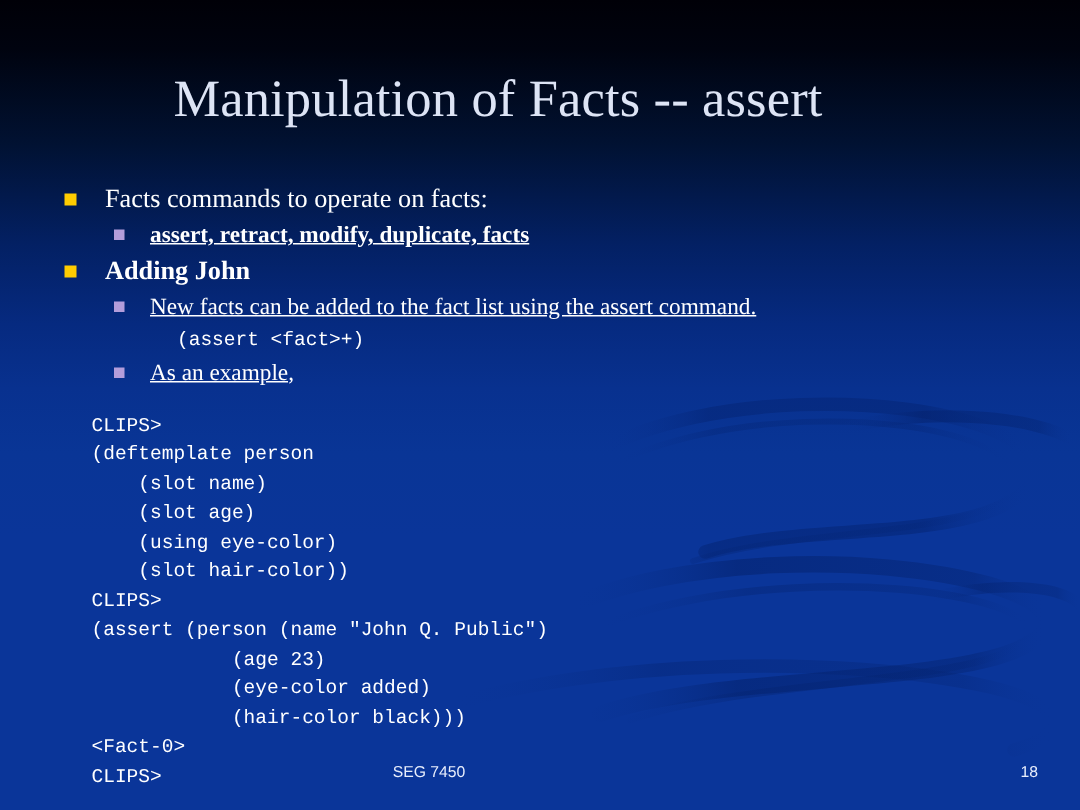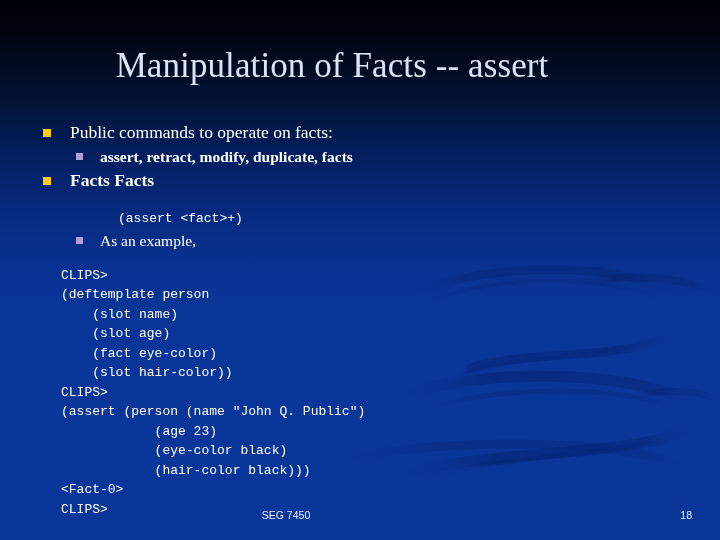--- a/index.html
+++ b/index.html
@@ -79,41 +79,42 @@
     background: #ffcc00;
   }
 
   .lvl2 {
     position: relative;
     padding-left: 100px;
     color: #ffffff;
     font-size: 15.5px;
     line-height: 23px;
     min-height: 23px;
+    text-decoration: underline;
   }
   .lvl2.bold .l2text { font-weight: bold; }
   .bullet2 {
     position: absolute;
     left: 76px;
     top: 8px;
     width: 7px;
     height: 7px;
     background: #b39ddb;
   }
 
   .mono {
     font-family: "Liberation Mono", "DejaVu Sans Mono", monospace;
     color: #ffffff;
     font-size: 13px;
     line-height: 19.5px;
     white-space: pre;
   }
   .code-inline {
     padding-left: 118px;
-    margin-top: 16px;
+    margin-top: 1px;
   }
 
   .code-block {
     margin-top: 14px;
     padding-left: 61px;
   }
   .code-line { min-height: 19.5px; }
 
   .footer {
     position: absolute;
@@ -171,52 +172,56 @@
   </svg>
 
   <div class="title-wrap">
     <div class="slide-title">Manipulation of Facts -- assert</div>
   </div>
 
   <div class="body">
 
     <div class="lvl1">
       <span class="bullet1"></span>
-      <span class="l1text">Public commands to operate on facts:</span>
+      <span class="l1text">Facts commands to operate on facts:</span>
     </div>
 
     <div class="lvl2 bold">
       <span class="bullet2"></span>
       <span class="l2text">assert, retract, modify, duplicate, facts</span>
     </div>
 
     <div class="lvl1 bold">
       <span class="bullet1"></span>
-      <span class="l1text">Facts Facts</span>
-    </div>
-
+      <span class="l1text">Adding John</span>
+    </div>
+
+    <div class="lvl2">
+      <span class="bullet2"></span>
+      <span class="l2text">New facts can be added to the fact list using the assert command.</span>
+    </div>
 
     <div class="mono code-inline">(assert &lt;fact&gt;+)</div>
 
     <div class="lvl2">
       <span class="bullet2"></span>
       <span class="l2text">As an example,</span>
     </div>
 
     <div class="code-block">
       <div class="mono code-line">CLIPS&gt;</div>
       <div class="mono code-line">(deftemplate person</div>
       <div class="mono code-line">    (slot name)</div>
       <div class="mono code-line">    (slot age)</div>
-      <div class="mono code-line">    (fact eye-color)</div>
+      <div class="mono code-line">    (using eye-color)</div>
       <div class="mono code-line">    (slot hair-color))</div>
       <div class="mono code-line">CLIPS&gt;</div>
       <div class="mono code-line">(assert (person (name "John Q. Public")</div>
       <div class="mono code-line">            (age 23)</div>
-      <div class="mono code-line">            (eye-color black)</div>
+      <div class="mono code-line">            (eye-color added)</div>
       <div class="mono code-line">            (hair-color black)))</div>
       <div class="mono code-line">&lt;Fact-0&gt;</div>
       <div class="mono code-line">CLIPS&gt;</div>
     </div>
 
   </div>
 
   <div class="footer">
     <div class="footer-center">SEG 7450</div>
     <div class="footer-right">18</div>

